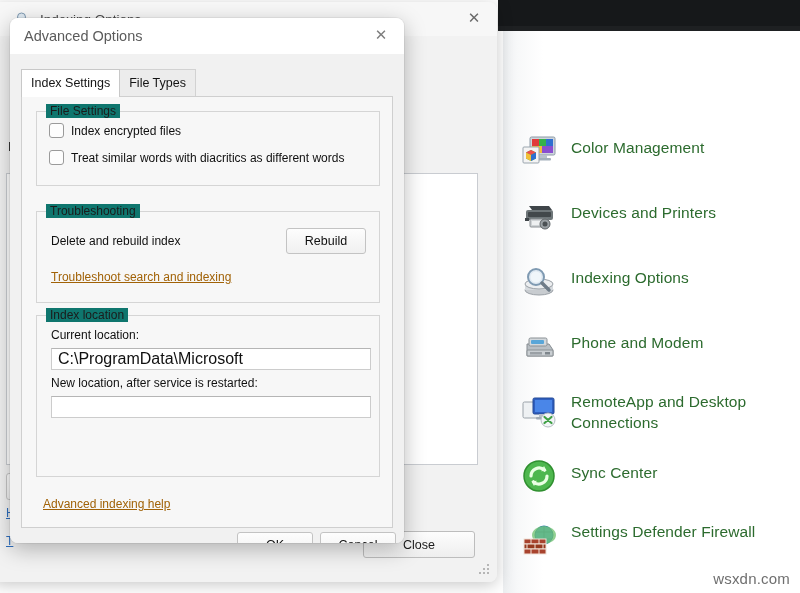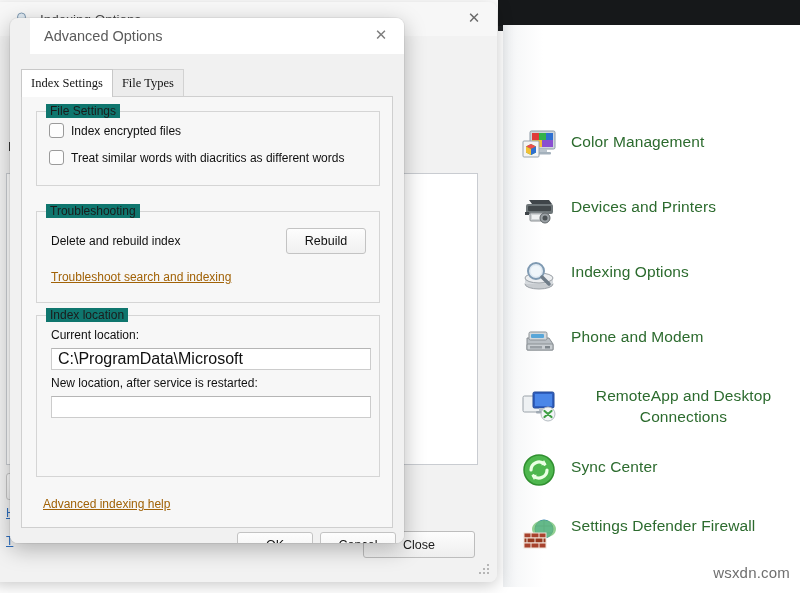--- a/index.html
+++ b/index.html
@@ -9,23 +9,22 @@
     font-family:"Liberation Sans", sans-serif;
     -webkit-font-smoothing:antialiased;
   }
   
   #desktop{position:absolute;inset:0;background:#ffffff;}
   #dark-band{position:absolute;left:498px;top:0;width:302px;height:26px;background:#16181a;}
   #dark-band-2{position:absolute;left:498px;top:26px;width:302px;height:5px;background:#1e2022;}
 
   
   #cp-pane{
-    position:absolute;left:503px;top:25px;width:297px;height:562px;
+    position:absolute;left:503px;top:31px;width:297px;height:562px;
     background:linear-gradient(90deg,#eceef0 0px,#f7f8f9 14px,#ffffff 40px,#ffffff 100%);
-    text-align:center;
   }
   #cp-list{position:absolute;left:18px;top:100px;width:275px;}
   .cp-item{
     display:flex;align-items:flex-start;gap:14px;
     min-height:42px;margin-bottom:23px;cursor:default;
   }
   .cp-icon{width:36px;height:36px;flex:0 0 36px;position:relative;margin-top:2px;}
   .cp-label{
     color:#2c6b2e;font-size:15.5px;line-height:21px;
     padding-top:6px;letter-spacing:.1px;
@@ -88,38 +87,38 @@
 
   
   #dlg{
     position:absolute;left:10px;top:18px;width:394px;height:525px;
     background:#f1f1f1;border-radius:8px;
     box-shadow:0 6px 22px rgba(0,0,0,.28), 0 0 0 1px rgba(0,0,0,.05);
     overflow:hidden;
   }
   #dlg-titlebar{
     position:absolute;left:0;top:0;right:0;height:36px;background:#ffffff;
-    display:flex;align-items:center;margin-left:20px;
+    display:flex;align-items:center;
   }
   #dlg-title{
     margin-left:14px;font-size:14.5px;color:#5b5b5b;
     font-family:"Liberation Sans", sans-serif;
   }
   #dlg-close{
     position:absolute;right:4px;top:2px;width:38px;height:30px;
     display:flex;align-items:center;justify-content:center;color:#7d7d7d;font-size:15px;
   }
   #dlg-body{position:absolute;left:0;top:36px;right:0;bottom:0;background:#f1f1f1;}
 
   
   #tabstrip{position:absolute;left:11px;top:15px;display:flex;align-items:flex-end;}
   .tab{
     font-size:12.5px;color:#141414;padding:4px 9px 4px 9px;height:19px;line-height:19px;
     border:1px solid #cfcfcf;border-bottom:none;
-    font-family:Liberation Serif, serif;cursor:default;
+    font-family:Liberation Sans, sans-serif;cursor:default;
   }
   .tab.active{background:#ffffff;border-color:#c8c8c8;position:relative;z-index:3;}
   .tab.inactive{background:#ececec;border-color:#d2d2d2;margin-left:-1px;}
   #tabpage{
     position:absolute;left:11px;top:42px;width:370px;height:430px;
     background:#f7f7f7;border:1px solid #cfcfcf;
   }
 
   
   .group{position:absolute;border:1px solid #d5d5d5;background:transparent;}

